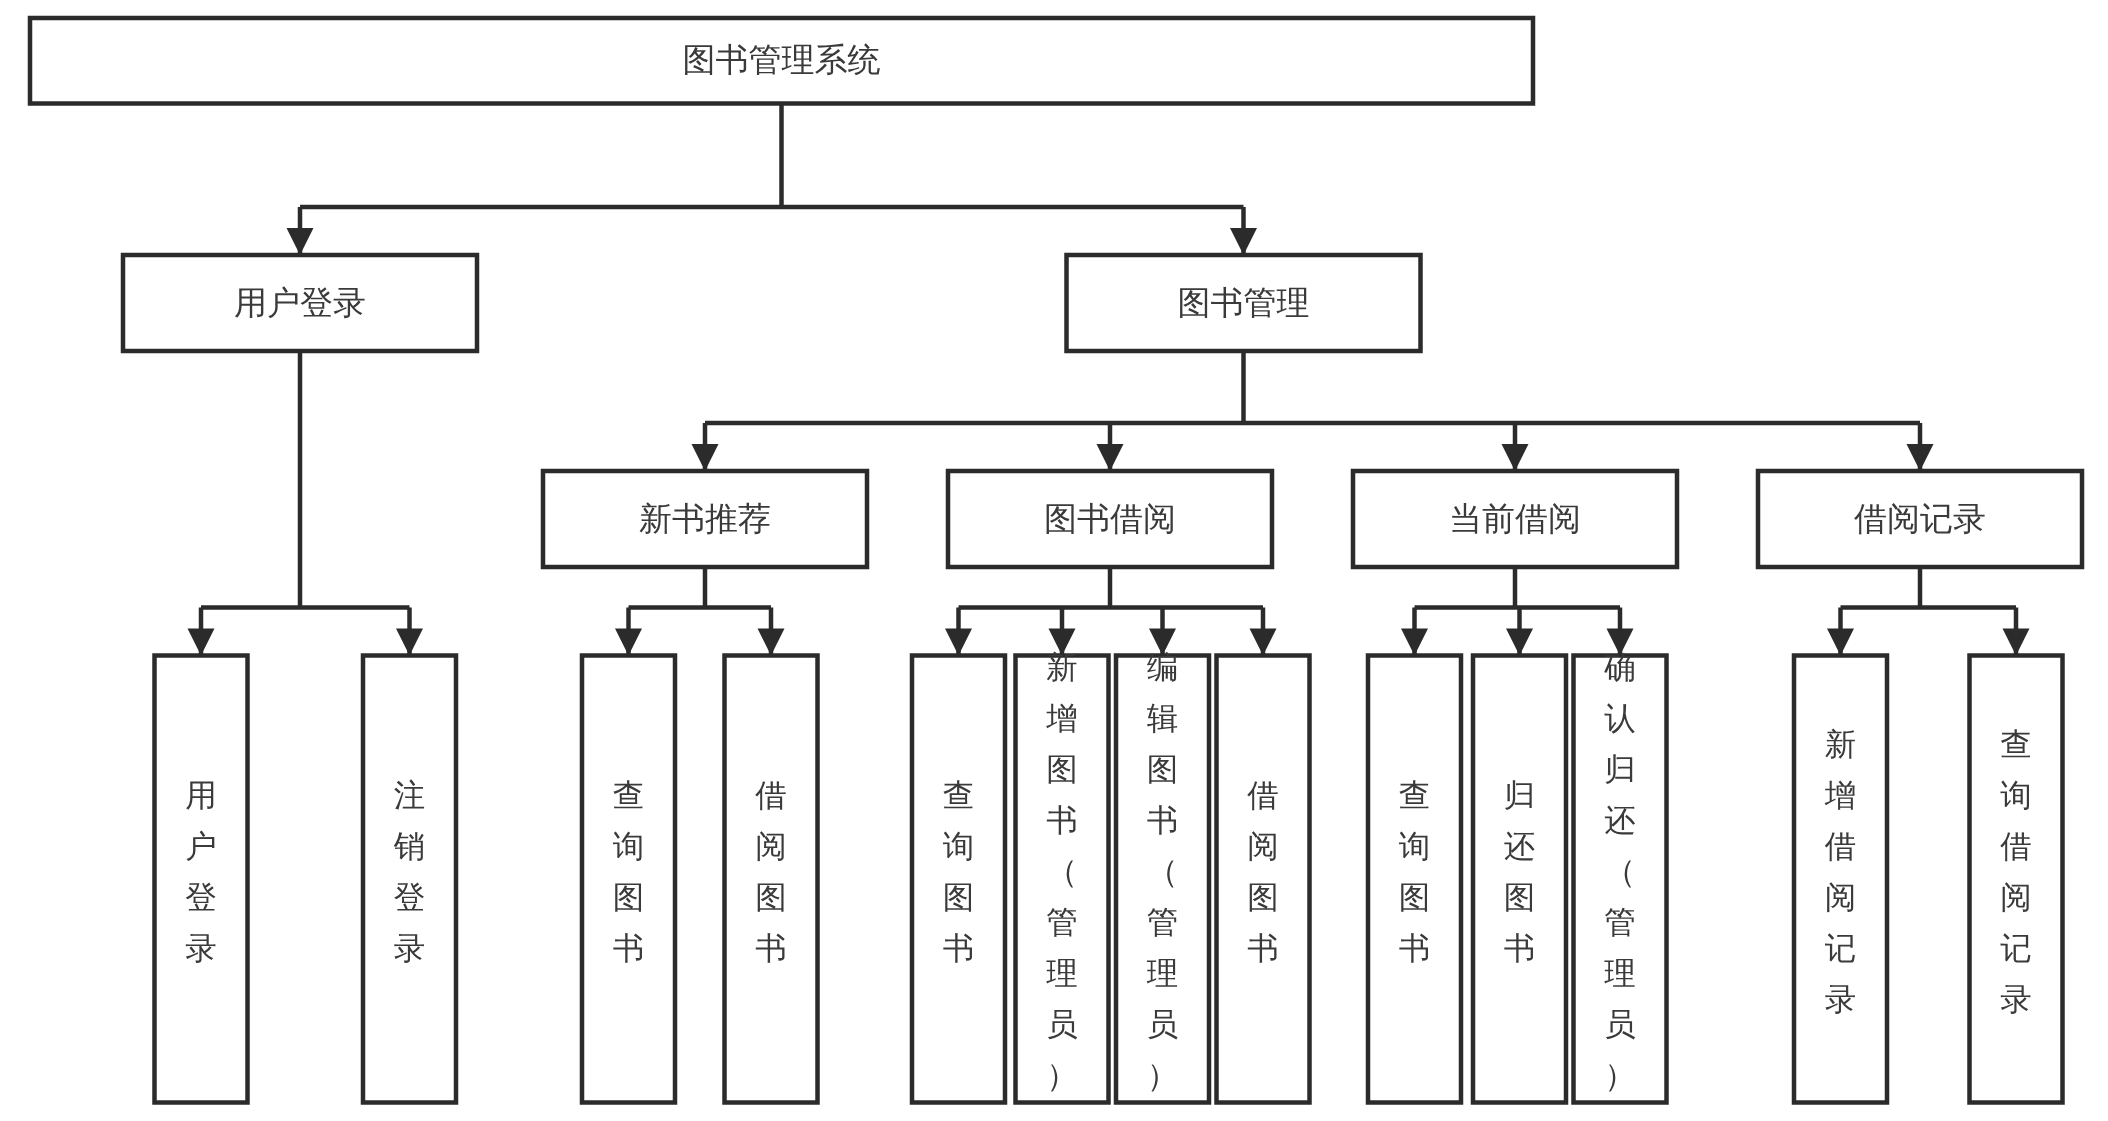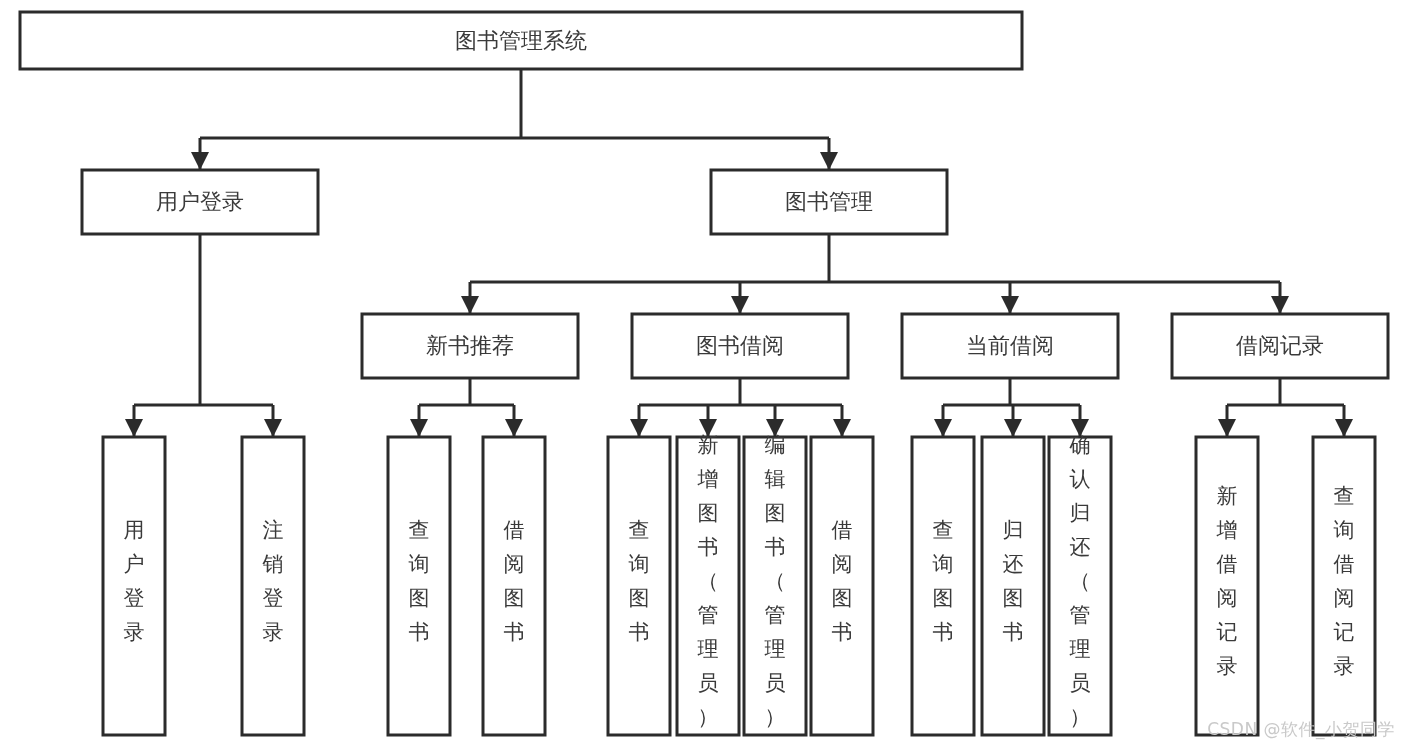--- a/index.html
+++ b/index.html
@@ -214,14 +214,13 @@
         <g>
           <rect x="1196" y="437" width="62" height="298" class="node-box"></rect>
           <text x="1227" class="node-label-vertical"><tspan x="1227" y="503">新</tspan><tspan x="1227" y="537">增</tspan><tspan x="1227" y="571">借</tspan><tspan x="1227" y="605">阅</tspan><tspan x="1227" y="639">记</tspan><tspan x="1227" y="673">录</tspan></text>
         </g>
         <g>
           <rect x="1313" y="437" width="62" height="298" class="node-box"></rect>
           <text x="1344" class="node-label-vertical"><tspan x="1344" y="503">查</tspan><tspan x="1344" y="537">询</tspan><tspan x="1344" y="571">借</tspan><tspan x="1344" y="605">阅</tspan><tspan x="1344" y="639">记</tspan><tspan x="1344" y="673">录</tspan></text>
         </g>
       </g>
   </svg>
-  <div class="watermark">CSDN @软件_小贺同学</div>
 </div>
 
 </body></html>

